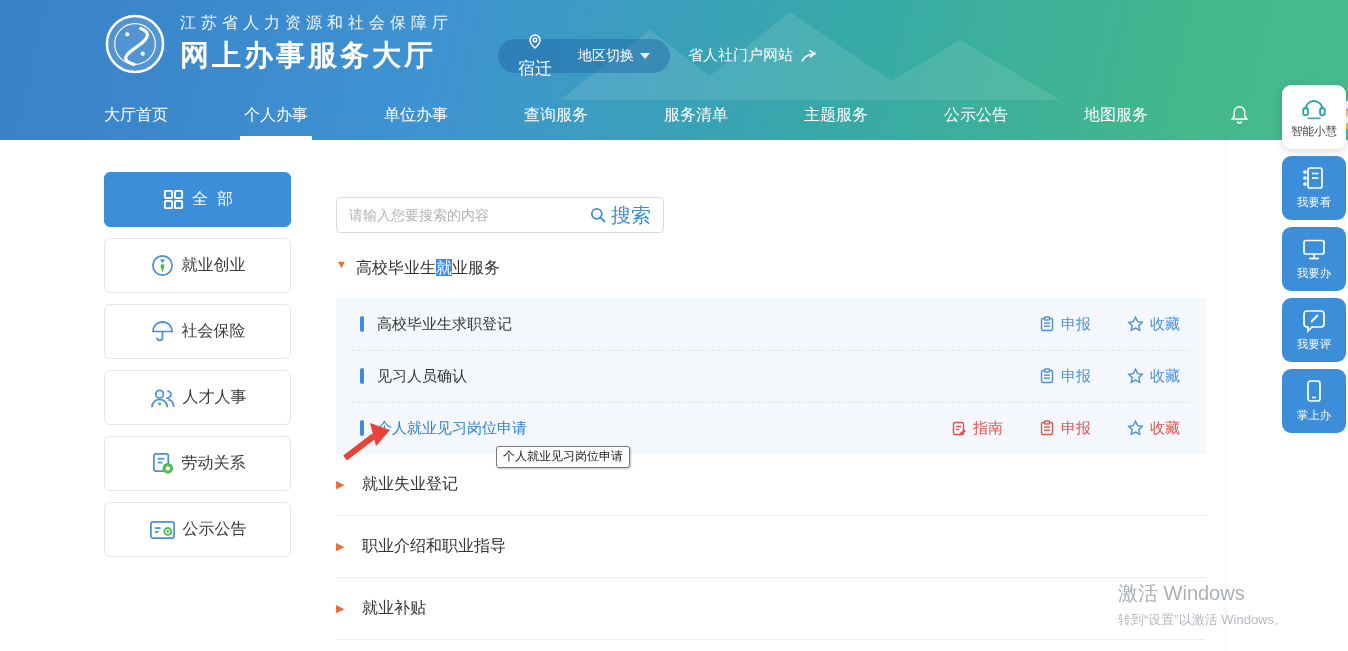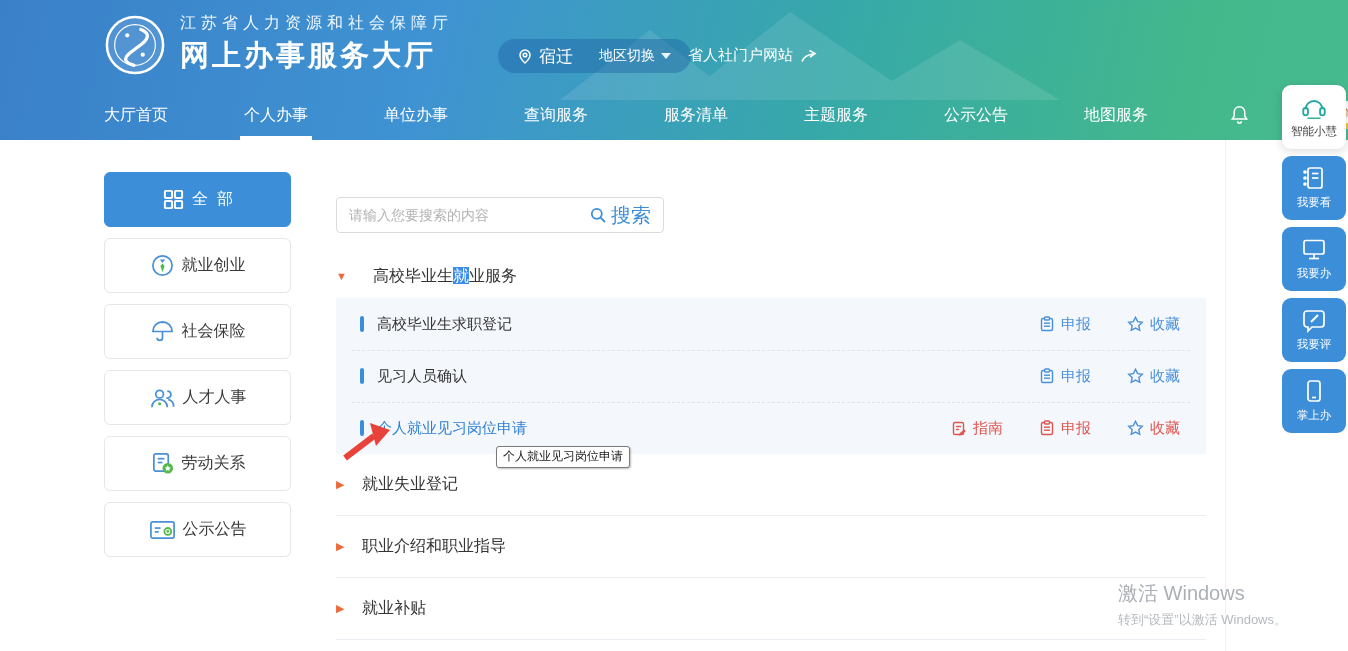--- a/index.html
+++ b/index.html
@@ -5,28 +5,28 @@
   * { box-sizing: border-box; margin: 0; padding: 0; font-family: "Liberation Sans", "DejaVu Sans", sans-serif; }
   html,body { width:1348px; height:651px; background:#fff; overflow:hidden; position:relative; }
 
   
   .header {
     position:absolute; left:0; top:0; width:1348px; height:140px;
     background:linear-gradient(103deg,#3a80c9 0%, #3f93d2 32%, #37a9a8 62%, #43b88b 88%, #47bb90 100%);
     color:#fff; z-index:2;
   }
   .header-decor { position:absolute; left:560px; top:0; width:620px; height:100px; opacity:.10; }
-  .logo-wrap { position:absolute; left:104px; top:13px; display:flex; align-items:flex-end; gap:14px; }
+  .logo-wrap { position:absolute; left:104px; top:13px; display:flex; align-items:flex-start; gap:14px; }
   .org-name { font-size:16px; letter-spacing:5px; color:#f2f8ff; }
   .site-title { font-size:29px; font-weight:bold; letter-spacing:3px; margin-top:2px; }
   .loc-pill {
     position:absolute; left:498px; top:39px; height:34px; border-radius:17px;
     background:rgba(21,82,158,.35); display:flex; align-items:center; gap:26px; padding:0 20px;
   }
-  .loc-city { display:flex; align-items:center; gap:7px; font-size:17px; }
+  .loc-city { display:flex; align-items:center; gap:7px; font-size:17px;flex-direction:column; }
   .region-switch { display:flex; align-items:center; gap:6px; font-size:14px; cursor:pointer; }
   .caret-down { width:0; height:0; border-left:5px solid transparent; border-right:5px solid transparent; border-top:6px solid #e9f3fb; }
   .portal-link { position:absolute; left:688px; top:46px; display:flex; align-items:center; gap:7px; font-size:15px; cursor:pointer; }
 
   .nav { position:absolute; left:104px; bottom:0; height:50px; display:flex; align-items:center; gap:76px; }
   .nav-item { position:relative; font-size:16px; color:#fff; height:50px; display:flex; align-items:center; cursor:pointer; white-space:nowrap; }
   .nav-item.active::after { content:""; position:absolute; left:-4px; right:-4px; bottom:0; height:4px; background:#fff; }
   .nav-bell { margin-left:4px; display:flex; align-items:center; cursor:pointer; }
   .nav-avatar { width:30px; height:30px; border-radius:50%; overflow:hidden; cursor:pointer; }
   .nav-fragment { width:13px; height:27px; background:linear-gradient(#ffffff 0 52%, #b7b08b 52% 100%); }
@@ -48,21 +48,21 @@
   .side-item.selected .side-icon { color:#fff; }
   .side-item.selected .side-label { color:#fff; letter-spacing:9px; margin-right:-9px; }
 
   
   .main { position:absolute; left:336px; top:197px; width:870px; }
   .search-box { width:328px; height:36px; border:1px solid #dcdcdc; border-radius:4px; display:flex; align-items:center; padding:0 12px; background:#fff; }
   .search-input { flex:1; border:none; outline:none; font-size:14px; color:#333; background:transparent; }
   .search-input::placeholder { color:#b3b3b3; }
   .search-btn { display:flex; align-items:center; gap:5px; color:#3d8ed9; font-size:20px; cursor:pointer; }
 
-  .section-head { margin-top:25px; height:36px; display:flex; align-items:center; gap:24px; cursor:pointer; }
+  .section-head { margin-top:25px; height:36px; display:flex; gap:7px; cursor:pointer; }
   .tri { font-size:11px; color:#ec6a3b; width:13px; }
   .tri-down::before { content:"▼"; }
   .tri-right::before { content:"▶"; }
   .section-title { font-size:16px; color:#333; }
   .hl { background:#3a8bee; color:#fff; }
 
   .panel { margin-top:4px; background:#f4f7fb; }
   .srow { height:52px; display:flex; align-items:center; padding:0 26px 0 24px; position:relative; }
   .srow + .srow::before { content:""; position:absolute; top:0; left:16px; right:16px; border-top:1px dashed #dde4ec; }
   .row-accent { width:4px; height:16px; border-radius:2px; background:#3d8ed9; margin-right:13px; flex:none; }

